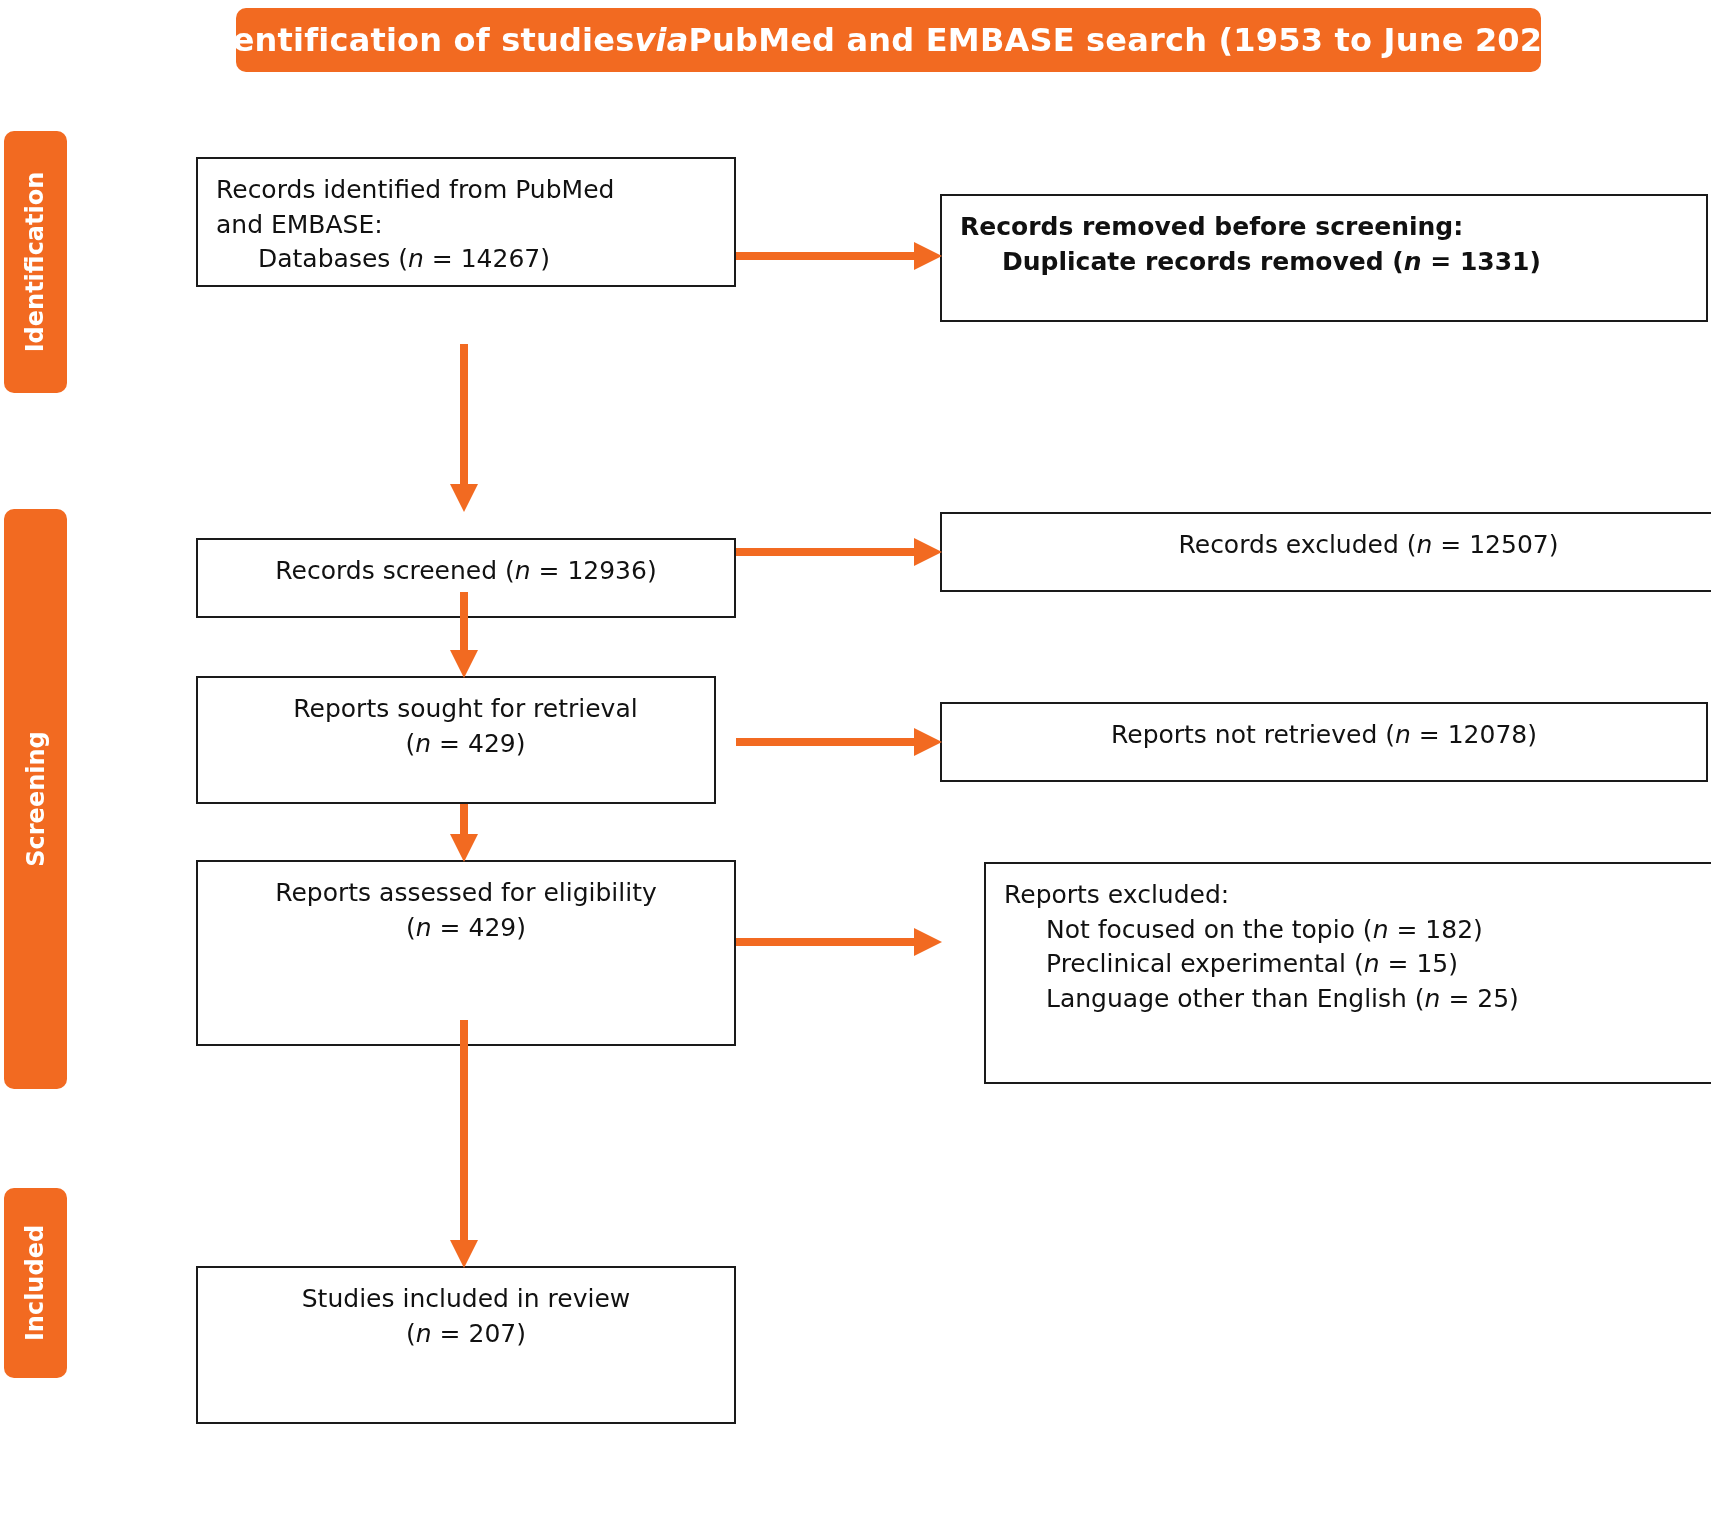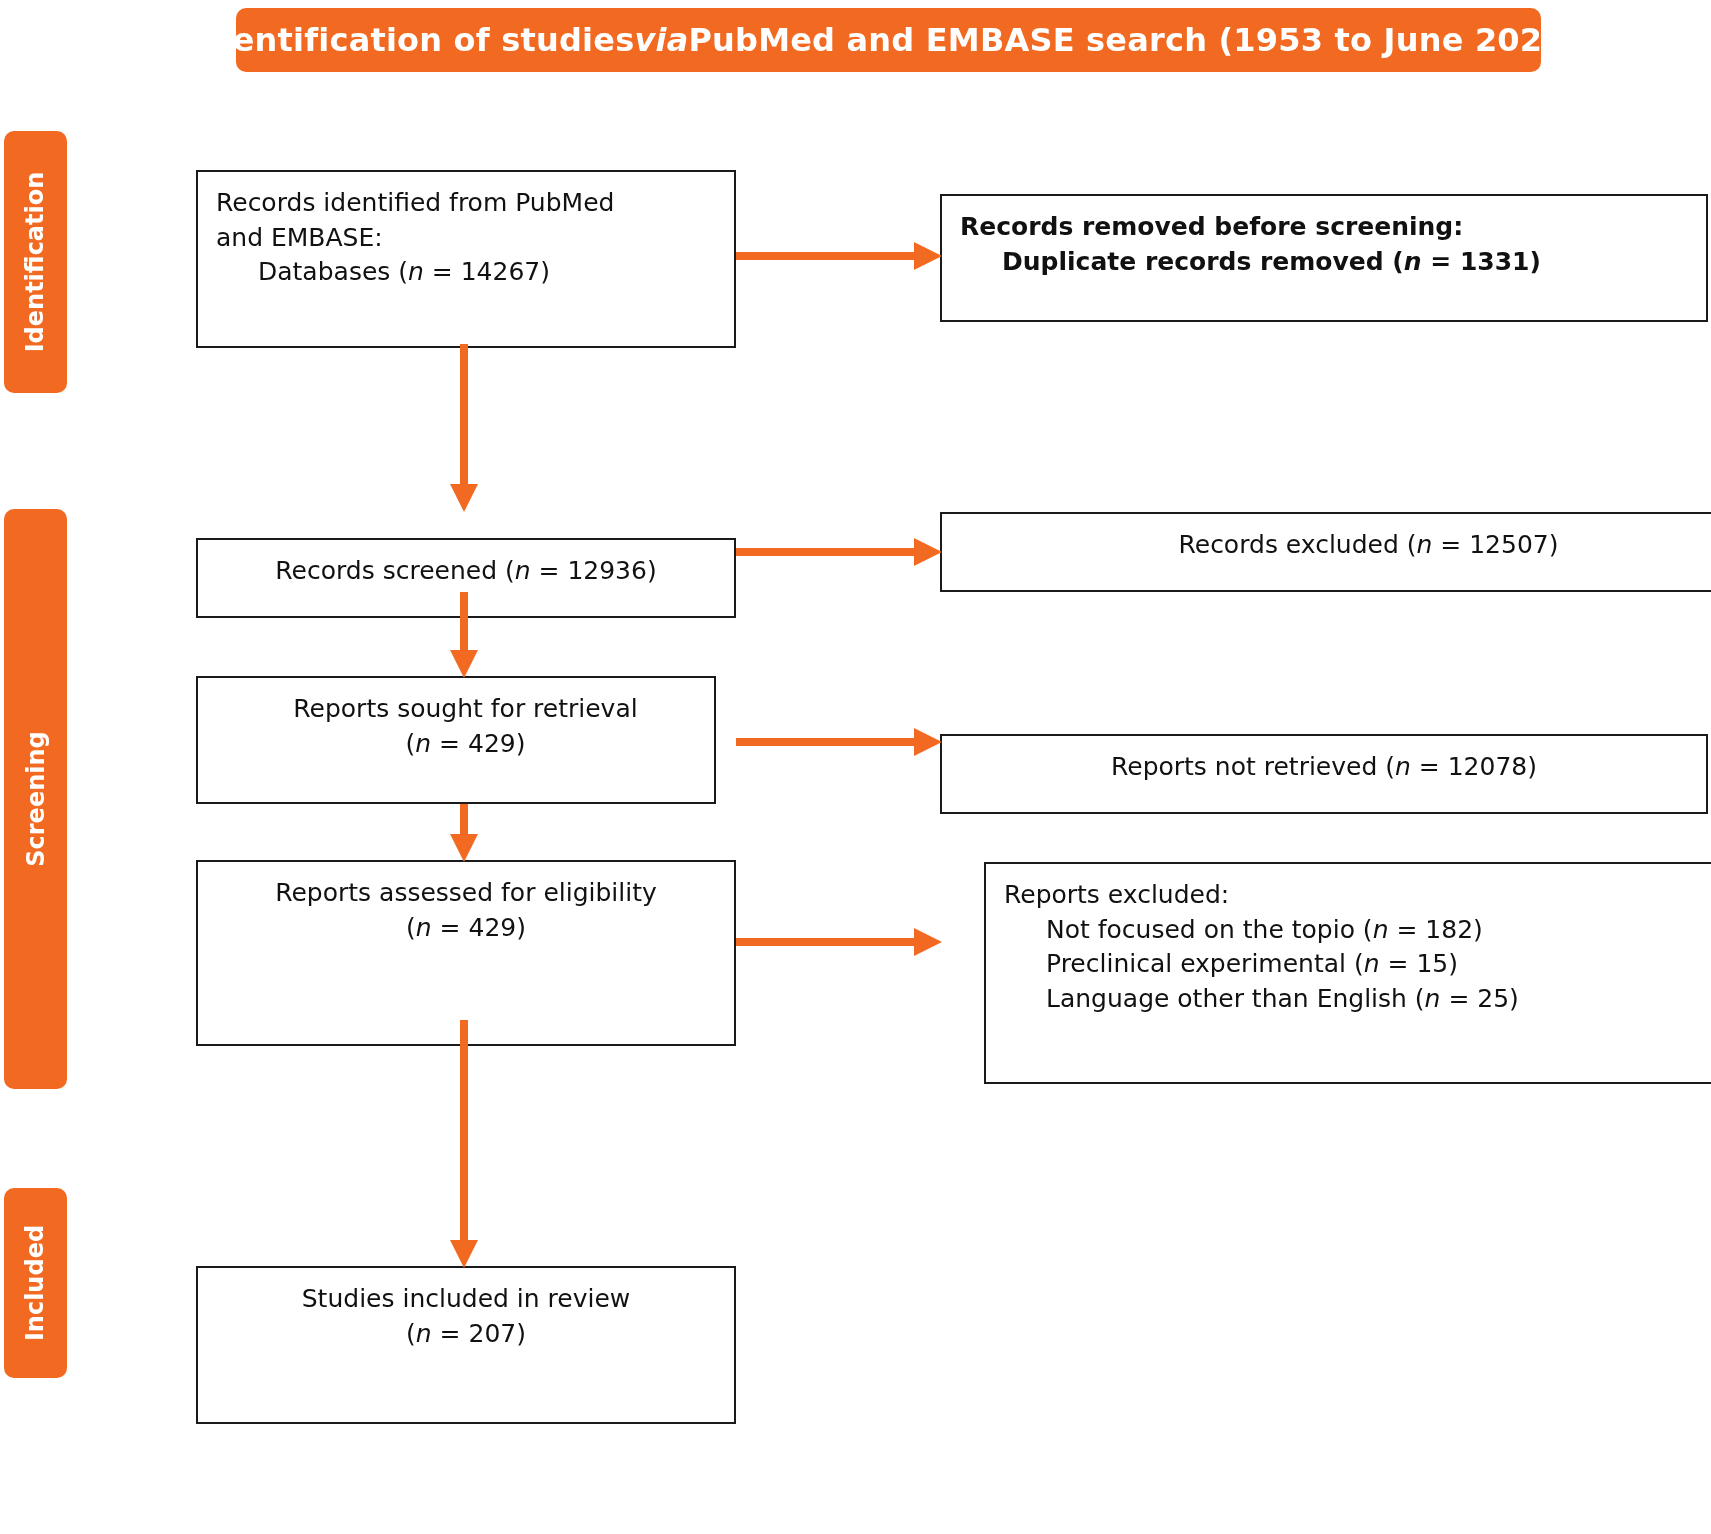--- a/index.html
+++ b/index.html
@@ -93,26 +93,26 @@
   }
   .box.center-text .inner {
     text-align: center;
   }
   .indent {
     padding-left: 42px;
     display: block;
   }
   .var { font-style: italic; }
 
-  #box-identified  { left: 196px; top: 170px;  width: 540px; height: 178px; }
+  #box-identified  { left: 196px; top: 157px;  width: 540px; height: 130px; }
   #box-removed     { left: 940px; top: 194px;  width: 768px; height: 128px; font-weight: bold; }
   #box-screened    { left: 196px; top: 512px;  width: 540px; height: 80px; margin-top: 26px;  }
   #box-excluded    { left: 940px; top: 512px;  width: 857px; height: 80px;  }
   #box-sought      { left: 196px; top: 676px;  width: 520px; height: 128px; padding-left: 19px; }
-  #box-notretrieved{ left: 940px; top: 734px;  width: 768px; height: 80px;  }
+  #box-notretrieved{ left: 940px; top: 702px;  width: 768px; height: 80px;  }
   #box-assessed    { left: 196px; top: 860px;  width: 540px; height: 186px; }
   #box-repexcluded { left: 940px; top: 862px;  width: 768px; height: 222px; margin-left: 44px; }
   #box-included    { left: 196px; top: 1266px; width: 540px; height: 158px; }
 
   
   .arrow {
     position: absolute;
   }
   .arrow svg { display: block; }
 </style>

